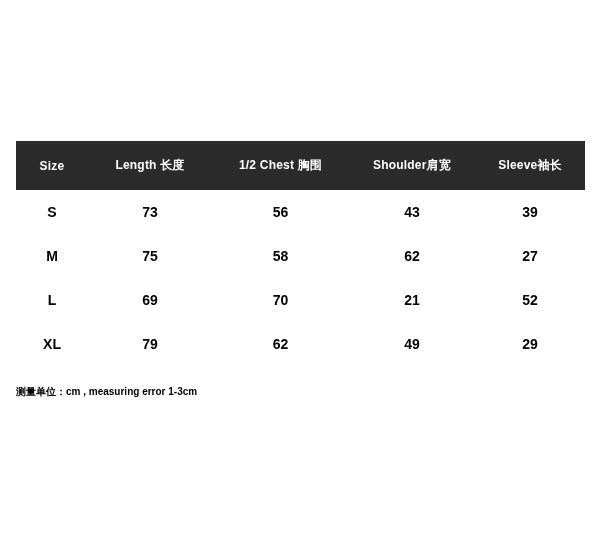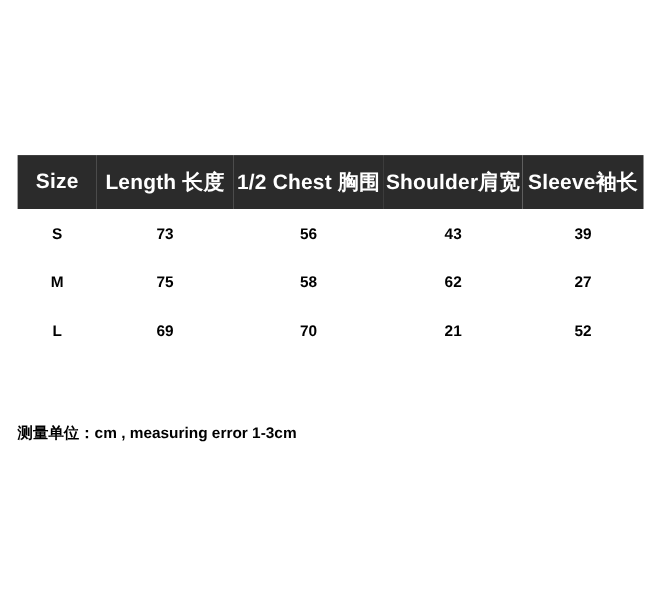--- a/index.html
+++ b/index.html
@@ -35,40 +35,40 @@
     font-size: 14px;
     font-weight: bold;
     color: #000000;
   }
   .size-table thead tr {
     background: #2b2b2b;
   }
   .size-table thead th {
     color: #ffffff;
     height: 49px;
-    font-size: 19px;
+    font-size: 12px;
     letter-spacing: 0.2px;
   }
   .size-table tbody tr {
     height: 44px;
   }
   .size-table tbody td {
     font-size: 14px;
   }
   .col-size { width: 72px; }
   .col-length { width: 124px; }
   .col-chest { width: 137px; }
   .col-shoulder { width: 126px; }
   .col-sleeve { width: 110px; }
 
   .note {
     position: absolute;
     left: 16px;
     top: 385px;
-    font-size: 14px;
+    font-size: 10px;
     font-weight: bold;
     color: #000000;
     white-space: nowrap;
   }
 </style>
 </head>
 <body>
 
 <div class="sheet">
 
@@ -104,18 +104,25 @@
         <td>62</td>
         <td>27</td>
       </tr>
       <tr>
         <td>L</td>
         <td>69</td>
         <td>70</td>
         <td>21</td>
         <td>52</td>
       </tr>
+      <tr>
+        <td>XL</td>
+        <td>79</td>
+        <td>62</td>
+        <td>49</td>
+        <td>29</td>
+      </tr>
     </tbody>
   </table>
 
   <div class="note">测量单位：cm , measuring error 1-3cm</div>
 
 </div>
 
 </body></html>

